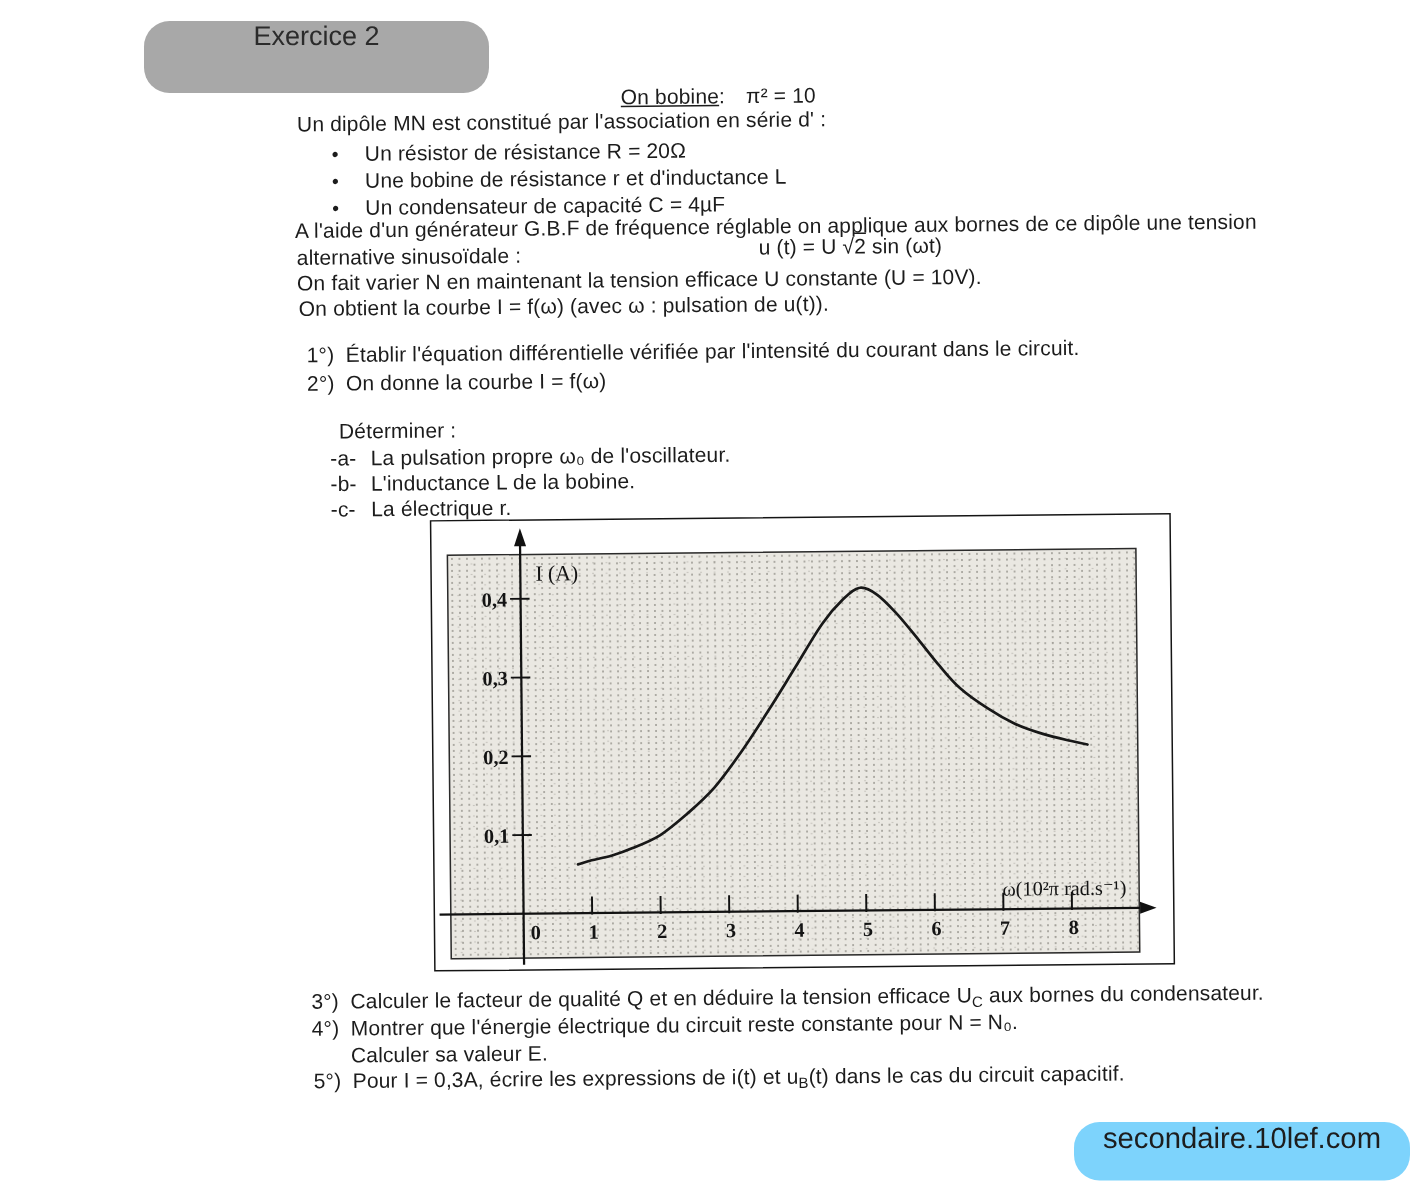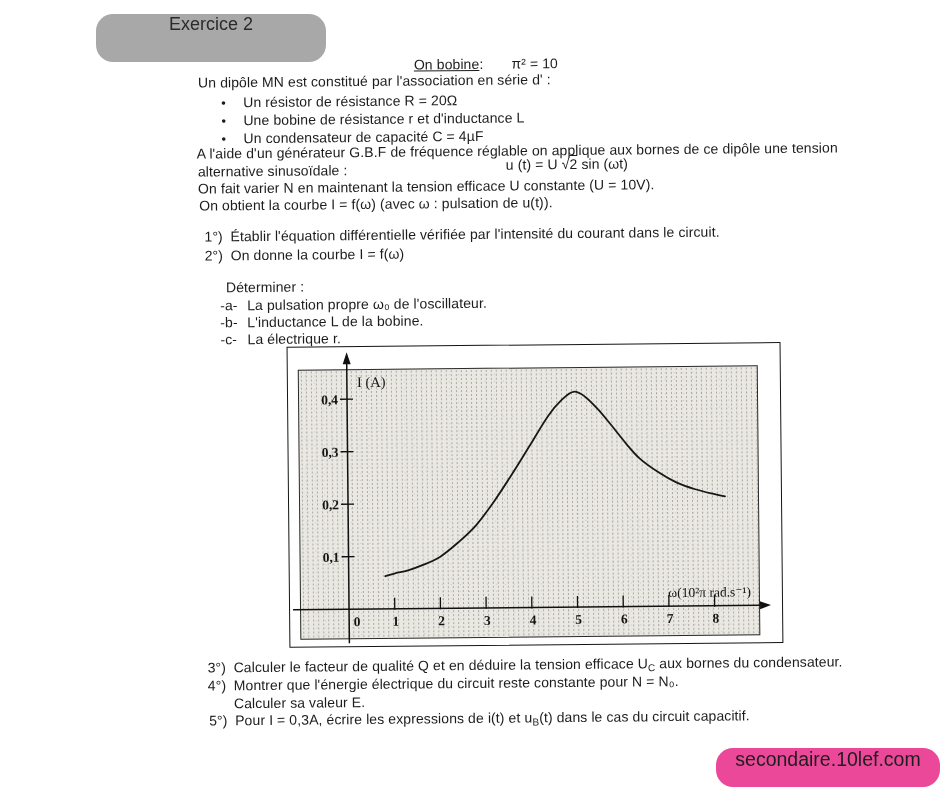--- a/index.html
+++ b/index.html
@@ -17,21 +17,21 @@
   }
   .t{
     position:absolute;
     font-size:14px;line-height:17px;white-space:nowrap;
     letter-spacing:0.1px;
   }
   .qnum{display:inline-block;width:26px;}
   .subnum{display:inline-block;width:27px;}
   .bullet-dot{display:inline-block;width:22px;font-size:13px;}
   .u{text-decoration:underline;}
-  .given-val{margin-left:28px;}
+  .given-val{margin-left:14px;}
   sub{font-size:10px;vertical-align:-3px;}
   .eq-rad{text-decoration:overline;}
   
   #graph{
     position:absolute;left:287px;top:345px;width:492px;height:299px;
     border:1.6px solid #151515;background:#fff;
   }
   #plot{
     position:absolute;left:10px;top:22px;width:458px;height:268px;
     border:1.4px solid #2a2a2a;
@@ -157,15 +157,15 @@
   <div class="t" style="left:231px;top:693px;">Calculer sa valeur E.</div>
   <div class="t" style="left:206px;top:710px;">
     <span class="qnum">5°)</span><span>Pour I = 0,3A, écrire les expressions de i(t) et u</span><sub>B</sub><span>(t) dans le cas du circuit capacitif.</span>
   </div>
 
 </div>
 
 <div id="exercise-box" class="overlay-box" style="background: rgb(168, 168, 168); color: rgb(43, 43, 43);">
   <span>Exercice 2</span>
 </div>
-<div id="watermark-box" class="overlay-box" style="background: #ec4899; color: rgb(29, 29, 29);">
+<div id="watermark-box" class="overlay-box" style="background: #7dd3fc; color: rgb(29, 29, 29);">
   <span>secondaire.10lef.com</span>
 </div>
 
 </body></html>

